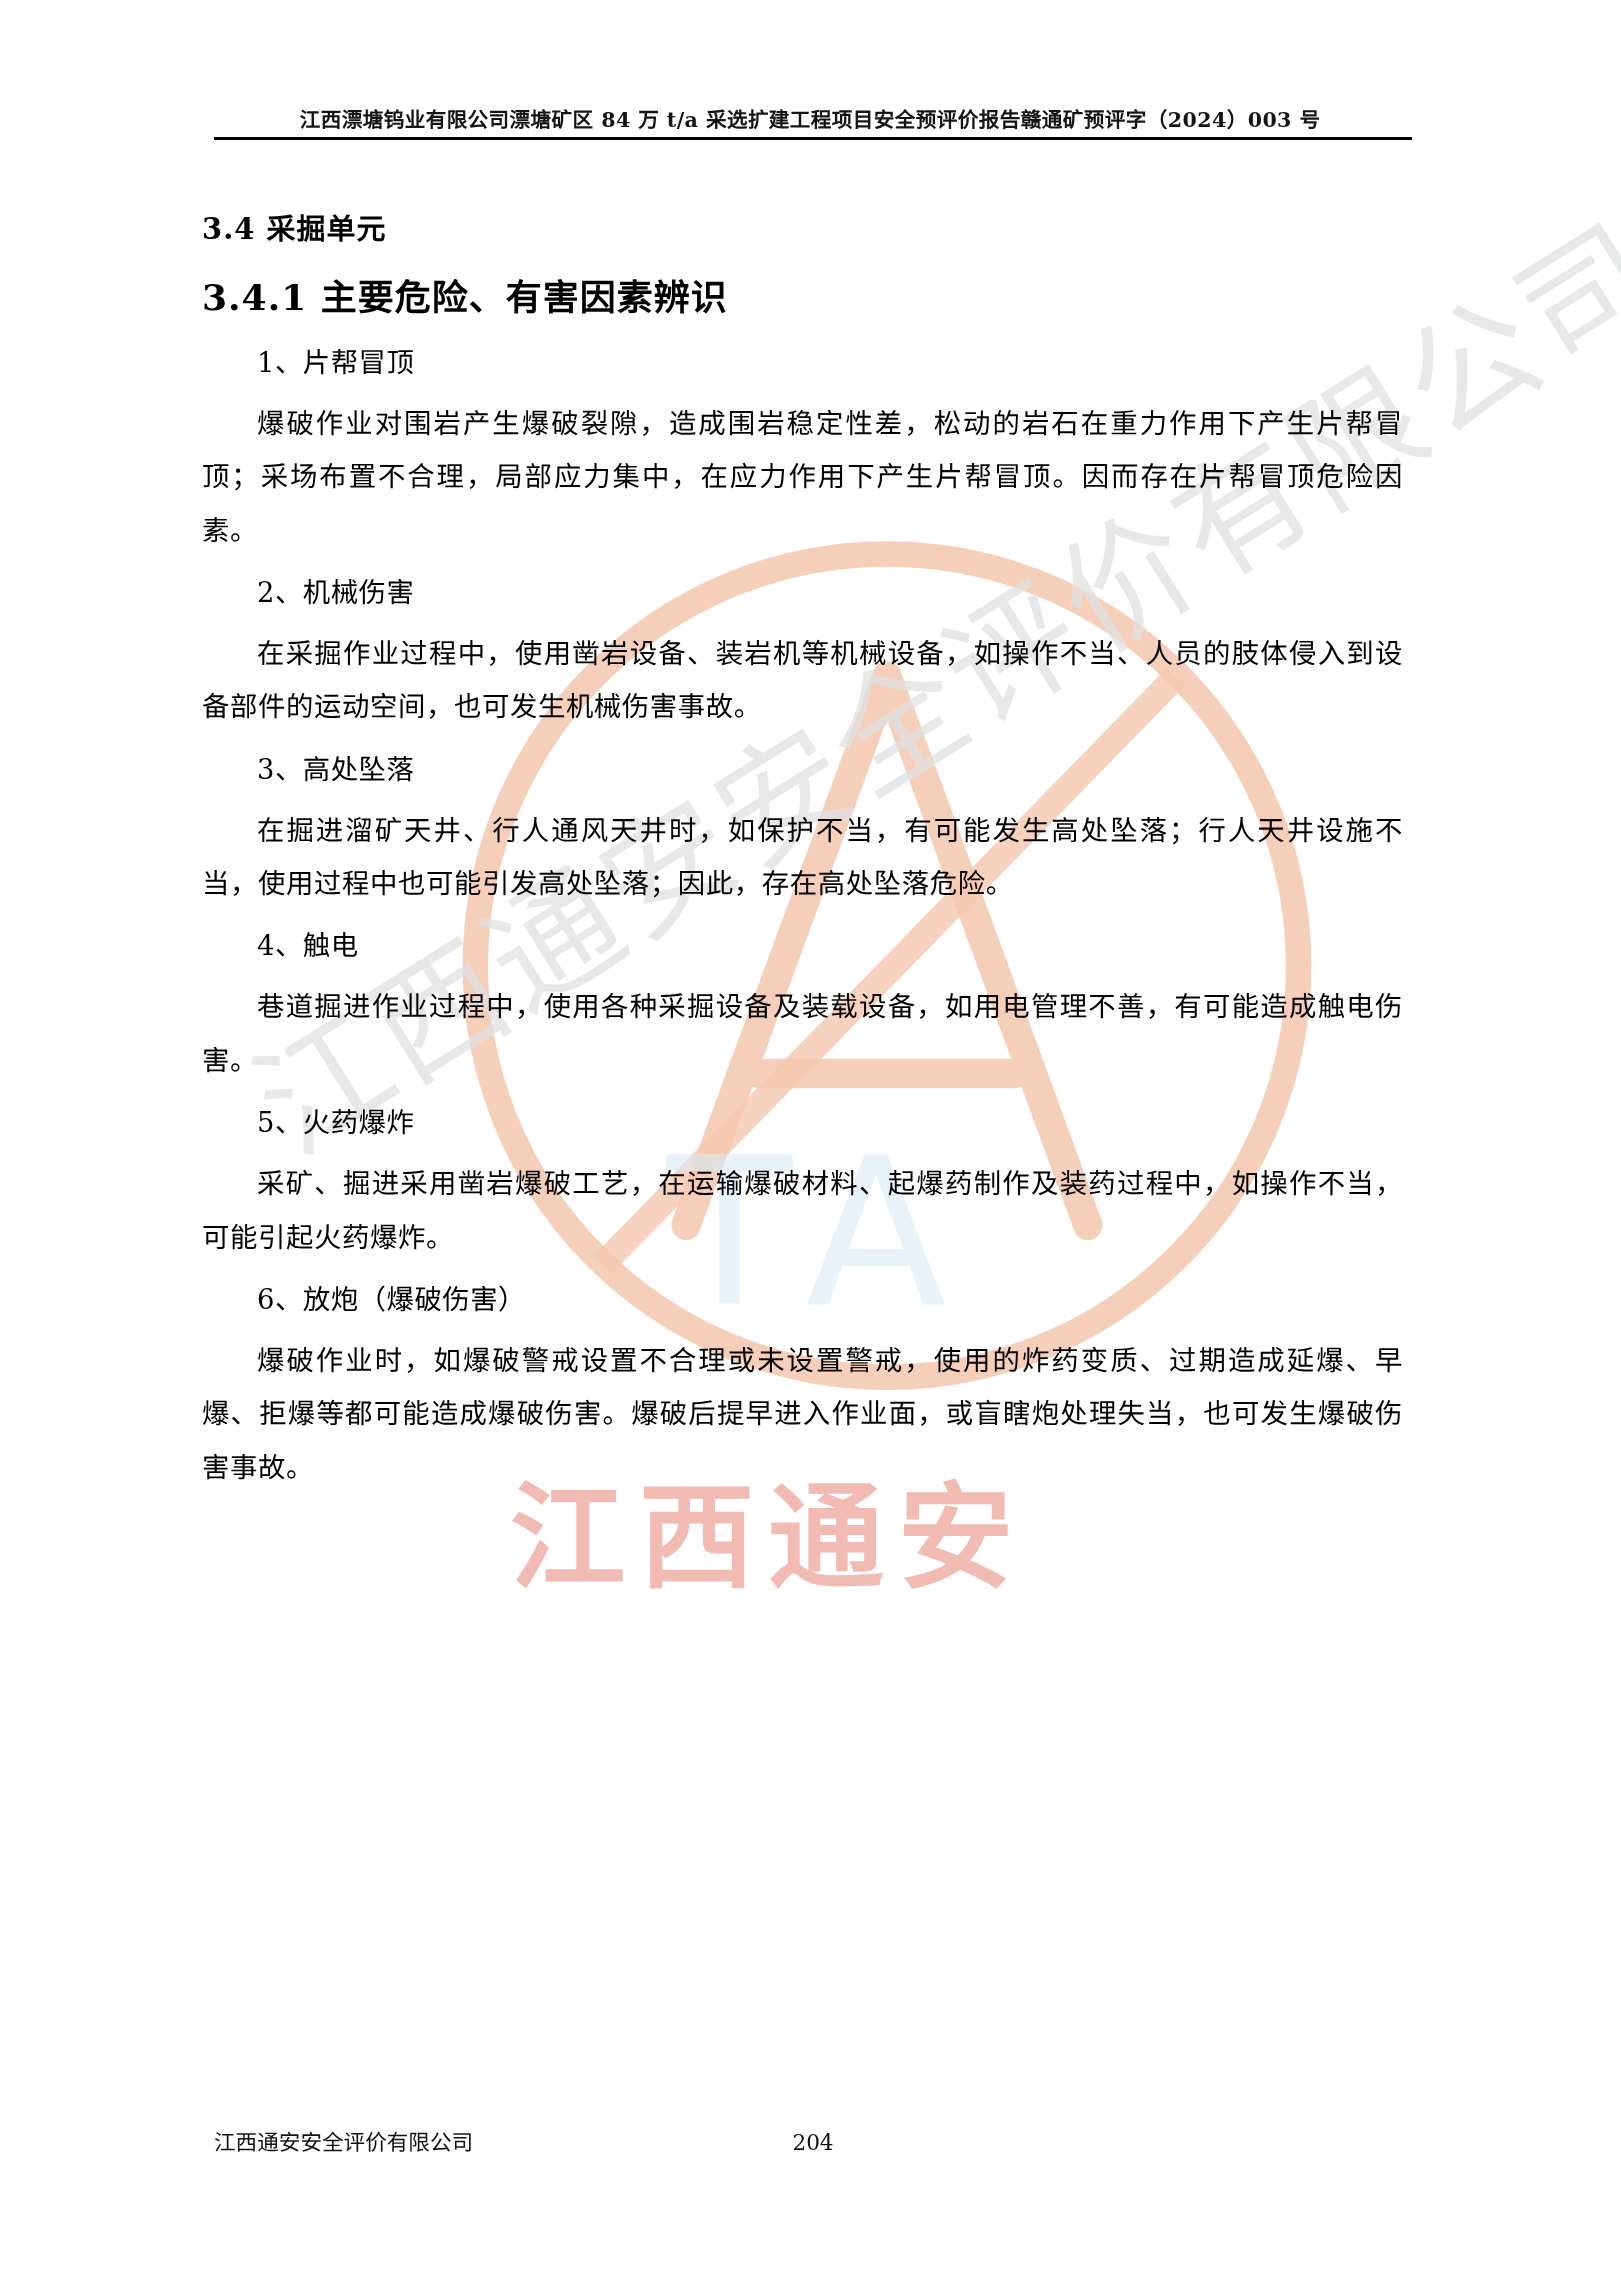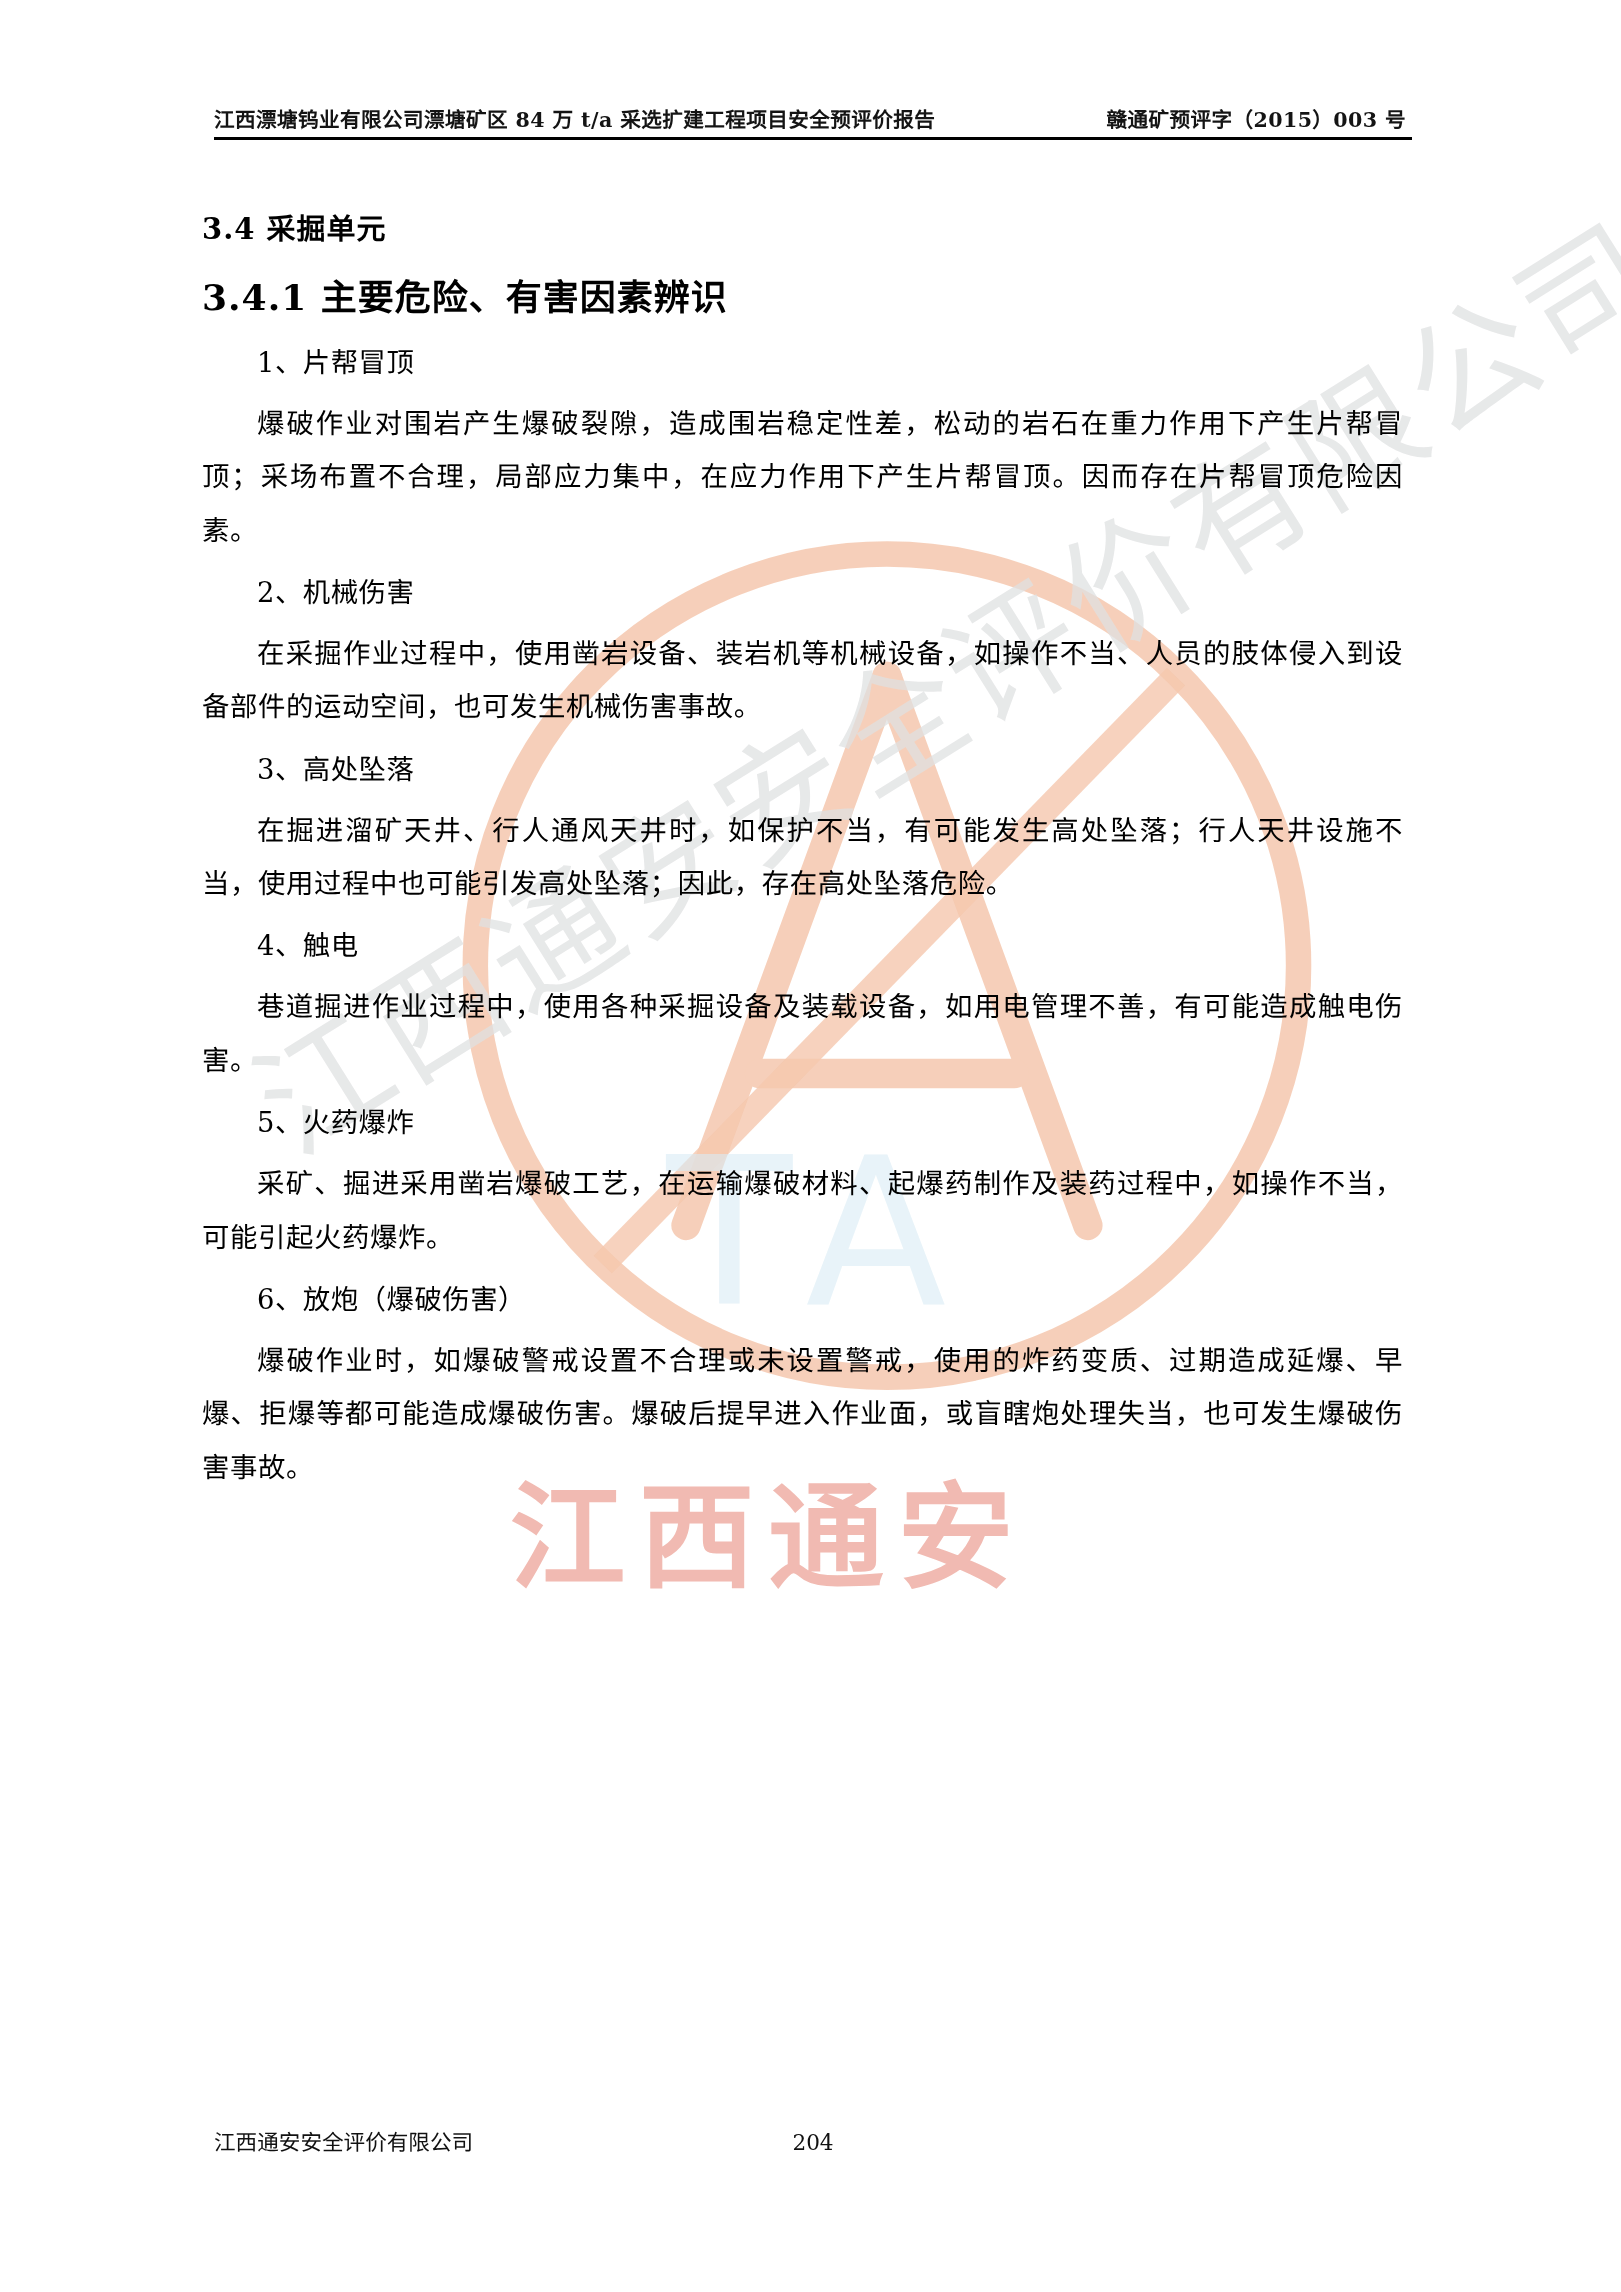--- a/index.html
+++ b/index.html
@@ -18,21 +18,21 @@
   }
 
   
   .header {
     position: absolute;
     top: 103px;
     left: 214px;
     width: 1198px;
     display: flex;
     align-items: flex-end;
-    justify-content: space-between;
+    justify-content: center;
     font-size: 20.6px;
     letter-spacing: 0.4px;
     font-family: "DejaVu Serif", "Liberation Serif", serif;
     font-weight: 600;
     color: #141414;
   }
   .header-left { white-space: nowrap; }
   .header-right { white-space: nowrap; padding-right: 5.9px; }
 
   .header-rule {
@@ -120,21 +120,21 @@
     font-family: "DejaVu Serif", "Liberation Serif", serif;
   }
 </style>
 </head>
 <body>
 
 <div class="page">
 
   <div class="header">
     <span class="header-left">江西漂塘钨业有限公司漂塘矿区 84 万 t/a 采选扩建工程项目安全预评价报告</span>
-    <span class="header-right">赣通矿预评字（2015）003 号</span>
+    <span class="header-right">赣通矿预评字（2024）003 号</span>
   </div>
   <div class="header-rule"></div>
 
   <svg class="watermark" viewBox="0 0 1654 2339" xmlns="http://www.w3.org/2000/svg">
     <g opacity="0.45">
 
       <circle cx="905" cy="985" r="420" fill="none" stroke="#e8834a" stroke-width="26" opacity="0.85"></circle>
 
       <g stroke="#e8834a" stroke-width="30" fill="none" opacity="0.85" stroke-linecap="round">
         <line x1="905" y1="690" x2="700" y2="1250"></line>

